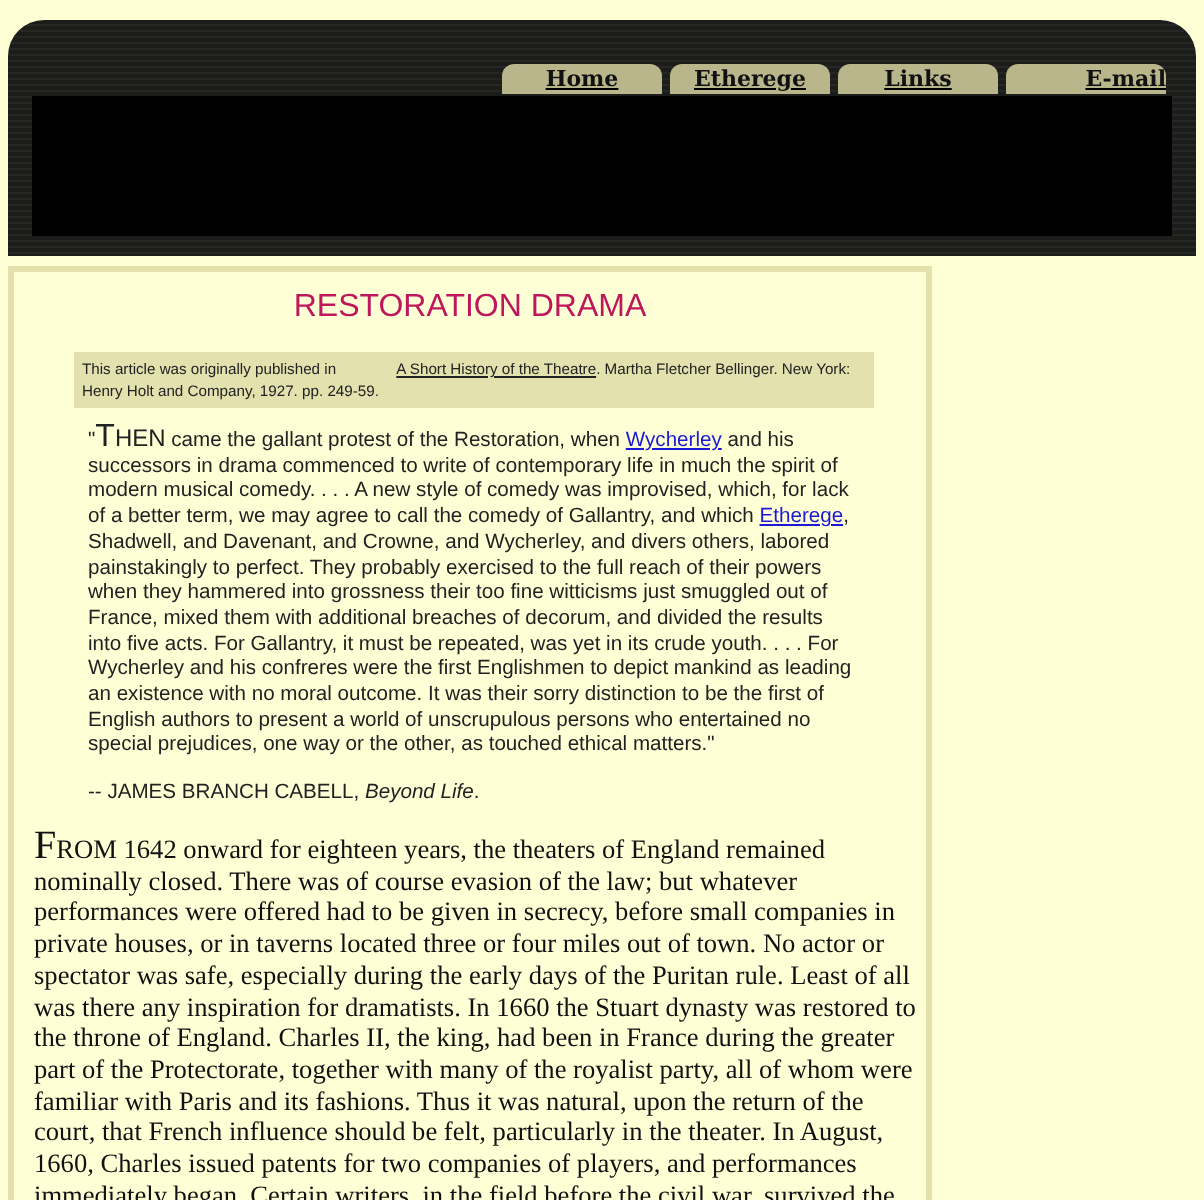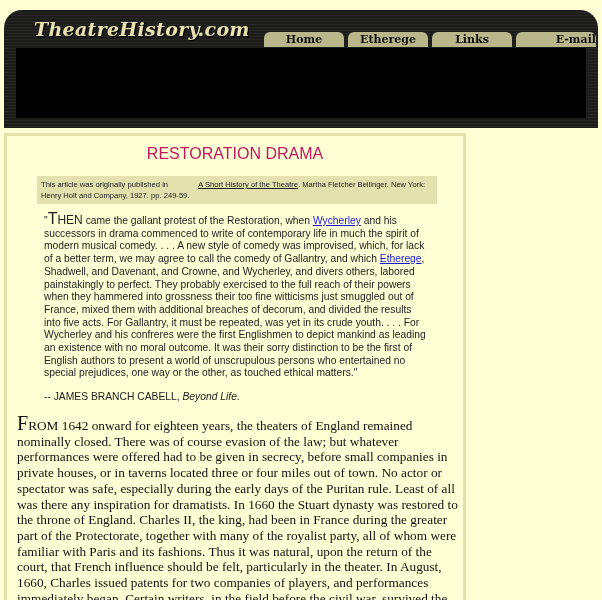--- a/index.html
+++ b/index.html
@@ -13,21 +13,21 @@
     position: absolute; left: 4px; top: 10px; width: 594px; height: 118px;
     background: repeating-linear-gradient(to bottom, #1c1c1a 0px, #1c1c1a 2px, #262624 2px, #262624 3px);
     border-radius: 18px 18px 0 0;
   }
   .logo {
     position: absolute; left: 30px; top: 8px;
     font-family: "DejaVu Serif", serif; font-style: italic; font-weight: bold;
     font-size: 19px; color: #e8e2b0; letter-spacing: 0.3px;
     text-shadow: 1px 1px 1px #000;
   }
-  .tabs { position: absolute; left: 260px; top: 22px; height: 16px; display: flex; }
+  .tabs { position: absolute; left: 247px; top: 22px; height: 16px; display: flex; text-decoration: underline; }
   .tab {
     width: 80px; height: 15px; margin-right: 4px;
     background: #b9b68c; border-radius: 6px 6px 0 0;
     font-family: "DejaVu Serif", serif; font-weight: bold; font-size: 11px;
     color: #111; text-align: center; line-height: 16px;
     cursor: pointer;
   }
   .tab:last-child { margin-right: 0; text-align: right; }
   .screen {
     position: absolute; left: 12px; top: 38px; width: 570px; height: 70px;
@@ -63,21 +63,20 @@
     position: absolute; left: 10px; top: 280px; width: 446px;
     font-family: "Liberation Serif", serif; font-size: 13.3px; line-height: 15.7px; color: #111;
   }
   .body-text .dropcap { font-size: 20px; }
   .body-text .sc { font-size: 13.3px; }
 </style>
 </head>
 <body>
 
 <div class="header">
-  <div class="logo">TheatreHistory.com</div>
   <div class="tabs">
     <div class="tab">Home</div>
     <div class="tab">Etherege</div>
     <div class="tab">Links</div>
     <div class="tab">E-mail</div>
   </div>
   <div class="screen"></div>
 </div>
 
 <div class="content">

